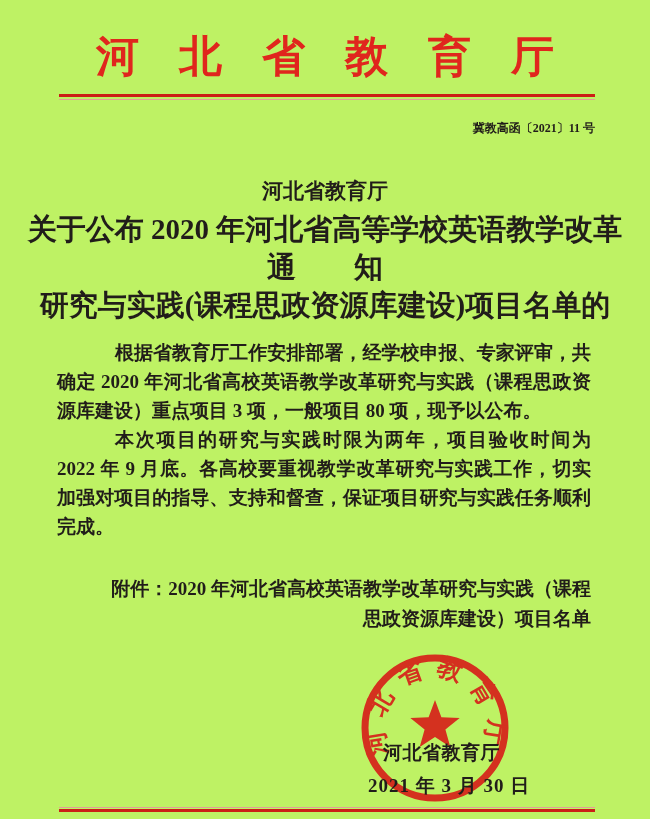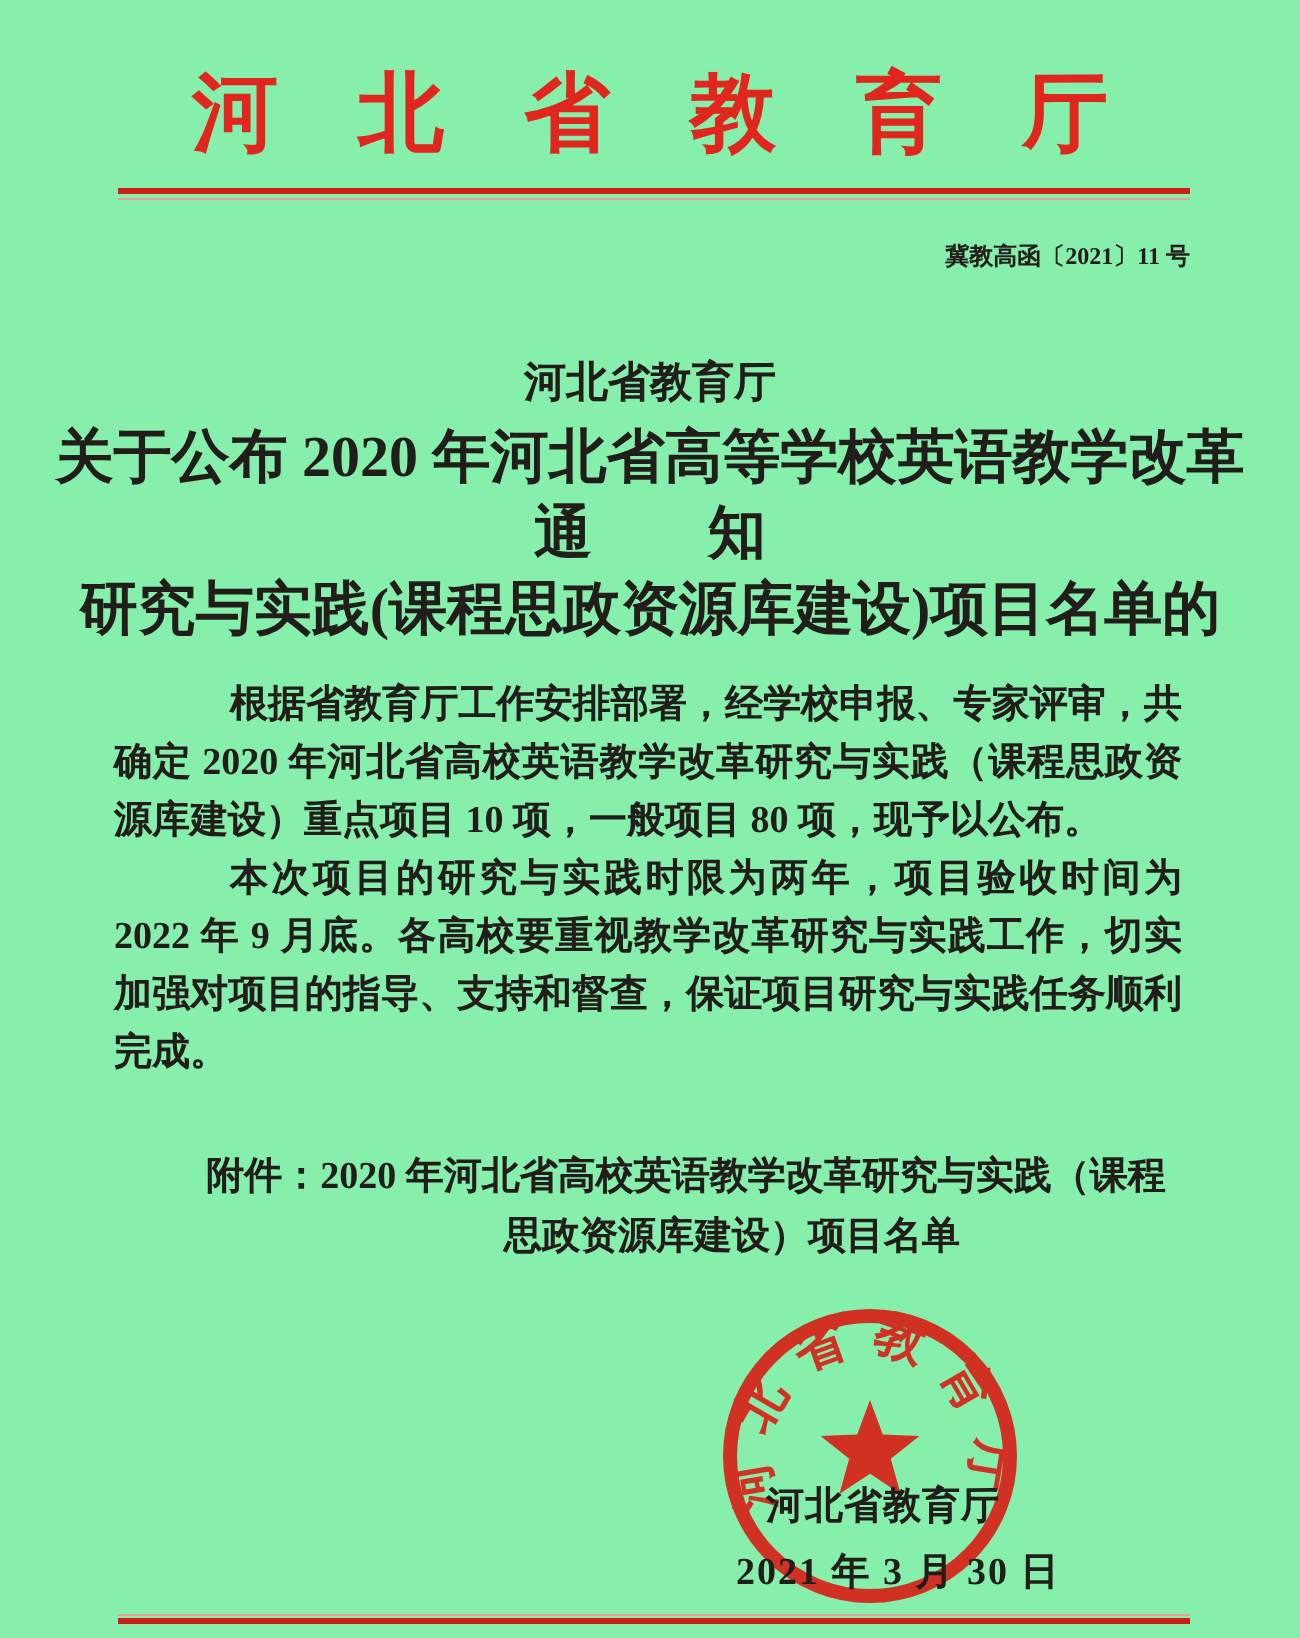--- a/index.html
+++ b/index.html
@@ -2,21 +2,21 @@
 <html><head>
 <meta charset="utf-8">
 <style>
   * { margin: 0; padding: 0; box-sizing: border-box; }
   html, body { background: #e8e6e3; }
   .page {
     position: relative;
     width: 650px;
     height: 819px;
     margin: 0 auto;
-    background: #86efac;
+    background: #bef264;
     overflow: hidden;
     font-family: "Liberation Serif", "DejaVu Serif", serif;
     color: #211d1a;
   }
 
   
   .letterhead {
     position: absolute;
     top: 28px; left: 0; right: 0;
     text-align: center;
@@ -65,21 +65,21 @@
     text-align: justify;
   }
   .salutation { margin-left: 25px; text-align: left; }
   .body-block p.para { text-indent: 58px; }
   .attachment {
     margin-top: 33px;
     margin-left: 38px;
     padding-left: 46px;
     text-indent: -46px;
     line-height: 30px;
-    text-align: center;
+    text-align: right;
   }
 
   
   .seal {
     position: absolute;
     left: 355px; top: 648px;
     width: 162px; height: 162px;
     opacity: 0.95;
   }
 
@@ -127,21 +127,21 @@
   <div class="doc-number">冀教高函〔2021〕11 号</div>
 
   <div class="title-block">
     <div class="title-line first">河北省教育厅</div>
     <div class="title-line">关于公布 2020 年河北省高等学校英语教学改革</div>
     <div class="title-line">通　　知</div>
     <div class="title-line">研究与实践(课程思政资源库建设)项目名单的</div>
   </div>
 
   <div class="body-block">
-    <p class="para">根据省教育厅工作安排部署，经学校申报、专家评审，共确定 2020 年河北省高校英语教学改革研究与实践（课程思政资源库建设）重点项目 10 项，一般项目 80 项，现予以公布。</p>
+    <p class="para">根据省教育厅工作安排部署，经学校申报、专家评审，共确定 2020 年河北省高校英语教学改革研究与实践（课程思政资源库建设）重点项目 3 项，一般项目 80 项，现予以公布。</p>
     <p class="para">本次项目的研究与实践时限为两年，项目验收时间为 2022 年 9 月底。各高校要重视教学改革研究与实践工作，切实加强对项目的指导、支持和督查，保证项目研究与实践任务顺利完成。</p>
     <div class="attachment"><span>附件：</span><span>2020 年河北省高校英语教学改革研究与实践（课程思政资源库建设）项目名单</span></div>
   </div>
 
   <svg class="seal" viewBox="0 0 162 162">
     <circle cx="80" cy="80" r="70" fill="none" stroke="#d6271c" stroke-width="7"></circle>
     <path id="sealArc" d="M 32.9 102 A 52 52 0 1 1 127.1 102" fill="none"></path>
     <text font-size="25" font-weight="700" fill="#d6271c" letter-spacing="11" font-family="'Liberation Serif','DejaVu Serif',serif">
       <textPath href="#sealArc" startOffset="50%" text-anchor="middle">河北省教育厅</textPath>
     </text>

